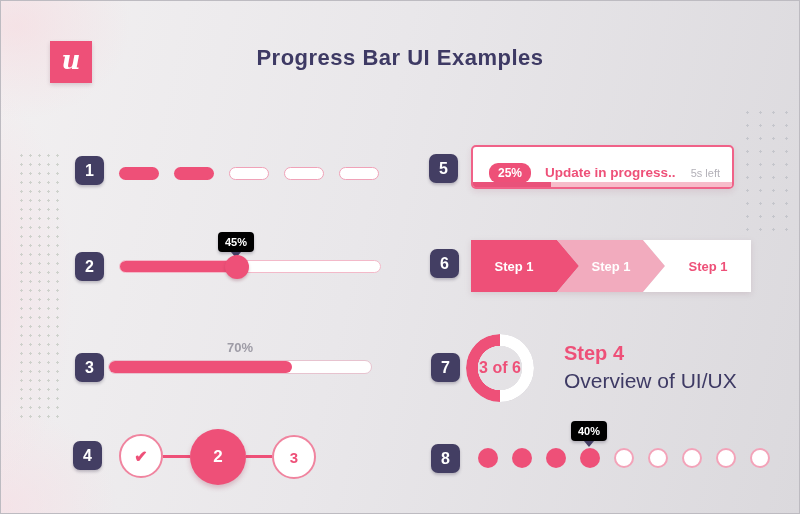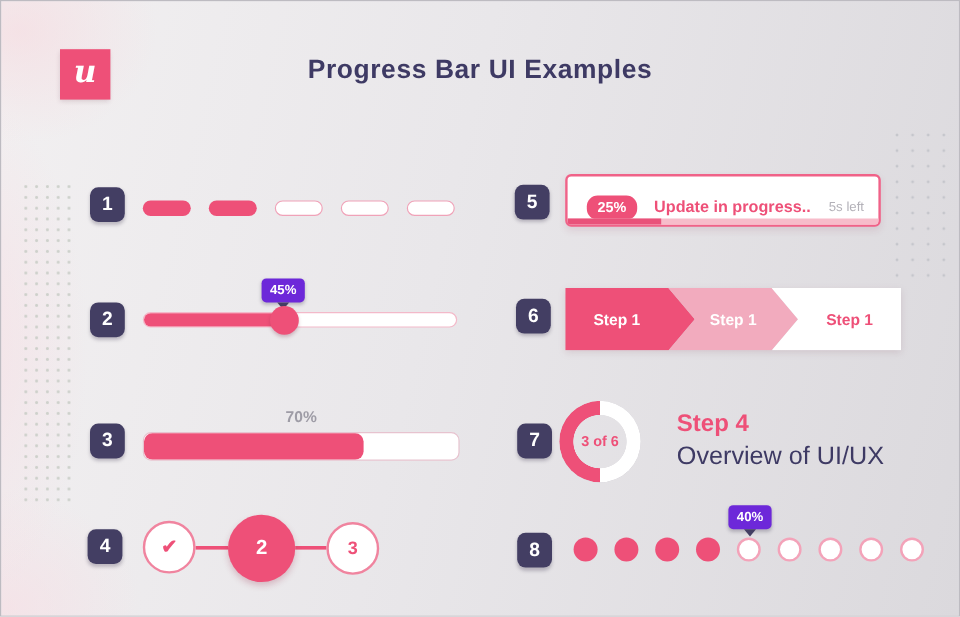--- a/index.html
+++ b/index.html
@@ -34,28 +34,28 @@
   .seg { width:40px; height:13px; border-radius:7px; }
   .seg.filled { background:#ee5078; }
   .seg.empty  { background:#fff; border:1.5px solid #f0a2b8; }
 
   
   .slider-track { position:absolute; left:118px; top:259px; width:262px; height:13px;
     background:#fff; border:1px solid #f3b9c9; border-radius:7px; }
   .slider-fill { position:absolute; left:0; top:0; height:100%; background:#ee5078; border-radius:7px; }
   .thumb { position:absolute; right:-12px; top:50%; transform:translateY(-50%);
     width:24px; height:24px; border-radius:50%; background:#ee5078; box-shadow:0 2px 3px rgba(120,30,60,.25); }
-  .bubble { position:absolute; background:#6d28d9; color:#fff; font-size:11px; font-weight:bold;
+  .bubble { position:absolute; background:#000000; color:#fff; font-size:11px; font-weight:bold;
     padding:4px 7px; border-radius:4px; white-space:nowrap; box-shadow:0 2px 3px rgba(40,30,60,.25); }
   .bubble::after { content:""; position:absolute; top:100%; left:50%; transform:translateX(-50%);
     border:5px solid transparent; border-top:6px solid #433e63; border-bottom:none; }
   .slider-bubble { right:-17px; bottom:20px; }
 
   
-  .pbar { position:absolute; left:118px; top:359px; width:264px; height:24px;
+  .pbar { position:absolute; left:107px; top:359px; width:264px; height:14px;
     background:#fff; border:1px solid #e7c3cf; border-radius:7px; }
   .pbar-fill { position:absolute; left:0; top:0; height:100%; background:#ee5078; border-radius:7px; }
   .pbar-label { position:absolute; left:0; top:-21px; width:100%; text-align:center;
     color:#9e9ca6; font-size:13px; font-weight:bold; }
 
   
   .stepper { position:absolute; left:118px; top:427px; width:197px; height:58px; }
   .scircle { position:absolute; border-radius:50%; display:flex; align-items:center; justify-content:center; font-weight:bold; }
   .scircle.done     { left:0;   top:6px; width:44px; height:44px; background:#fff; border:2px solid #f0849f; color:#ee5078; font-size:16px; }
   .scircle.current  { left:71px; top:1px; width:56px; height:56px; background:#ee5078; color:#fff; font-size:17px; box-shadow:0 3px 5px rgba(150,40,70,.25); }
@@ -87,31 +87,31 @@
   .chev.c3 { background:#fff; color:#ee5078; margin-left:-22px; padding-left:22px;
     clip-path:polygon(0 0, 100% 0, 100% 100%, 0 100%, 22px 50%); }
 
   
   .donut { position:absolute; left:465px; top:333px; width:68px; height:68px; }
   .donut-ring { position:absolute; inset:0; border-radius:50%;
     filter:drop-shadow(0 2px 3px rgba(70,50,80,.2));
     -webkit-mask-image:radial-gradient(circle, transparent 22px, #000 22.5px);
     mask-image:radial-gradient(circle, transparent 22px, #000 22.5px); }
   .donut-label { position:absolute; inset:0; display:flex; align-items:center; justify-content:center;
-    color:#ee5078; font-size:12px; font-weight:bold; }
+    color:#ee5078; font-size:16px; font-weight:bold; }
   .step-text { position:absolute; left:563px; top:341px; }
   .step-title { color:#ee5078; font-size:20px; font-weight:bold; }
   .step-sub { color:#3e3a64; font-size:21px; margin-top:4px; }
 
   
   .dots { position:absolute; left:477px; top:447px; display:flex; gap:14px; }
   .dot { width:20px; height:20px; border-radius:50%; }
   .dot.filled { background:#ee5078; }
   .dot.empty  { background:#fff; border:2px solid #f3a3b9; }
-  .dots-bubble { left:93px; top:-27px;margin-left:36px; }
+  .dots-bubble { left:93px; top:-27px; }
 </style>
 </head>
 <body>
 
 <div class="stage">
 
   <div class="dotgrid left"></div>
   <div class="dotgrid right"></div>
 
   <div class="logo">

